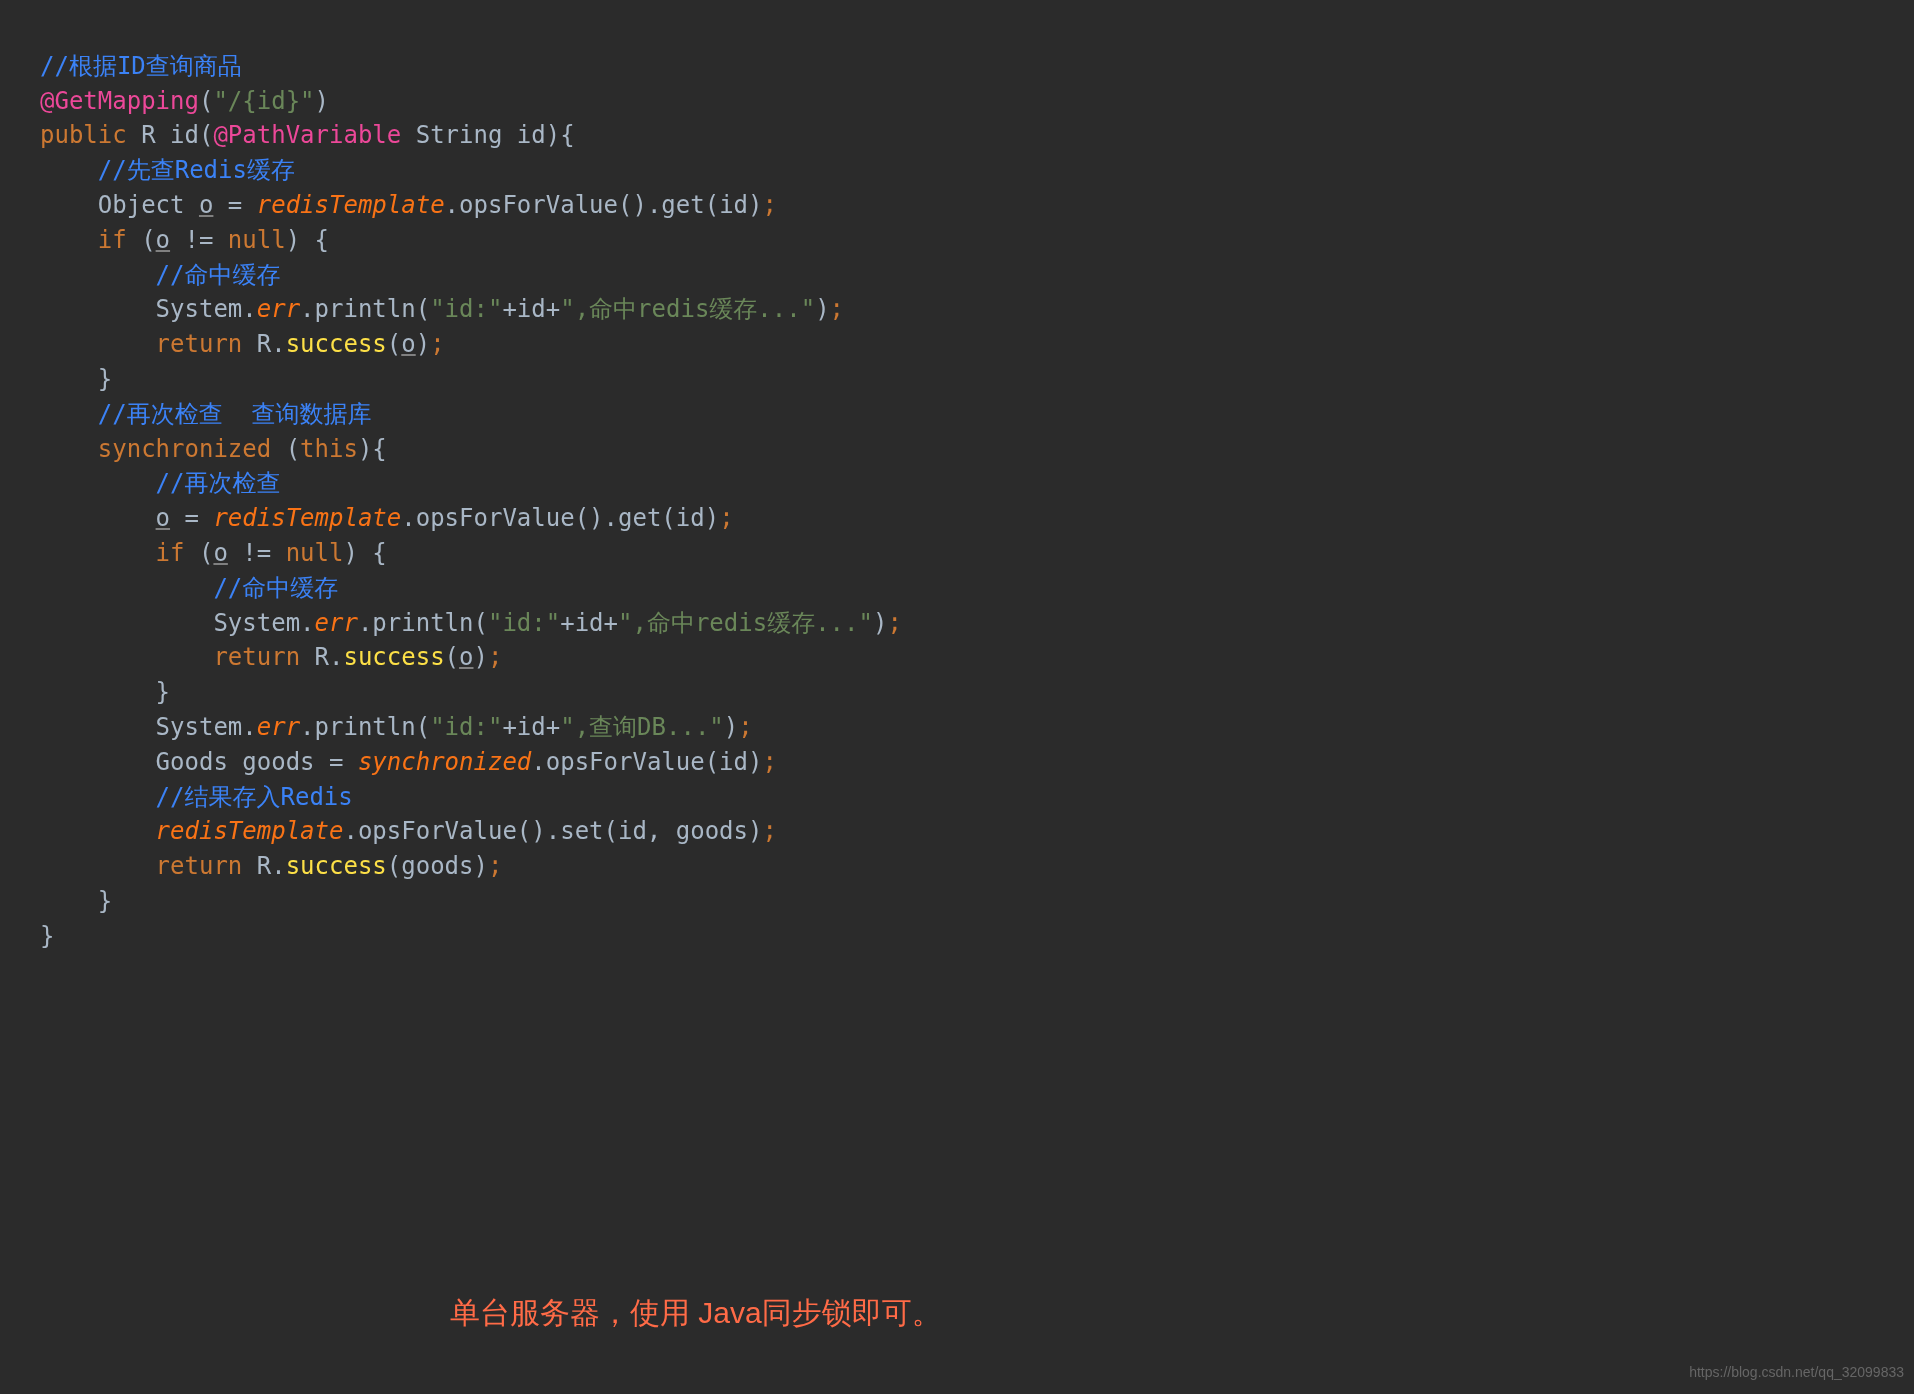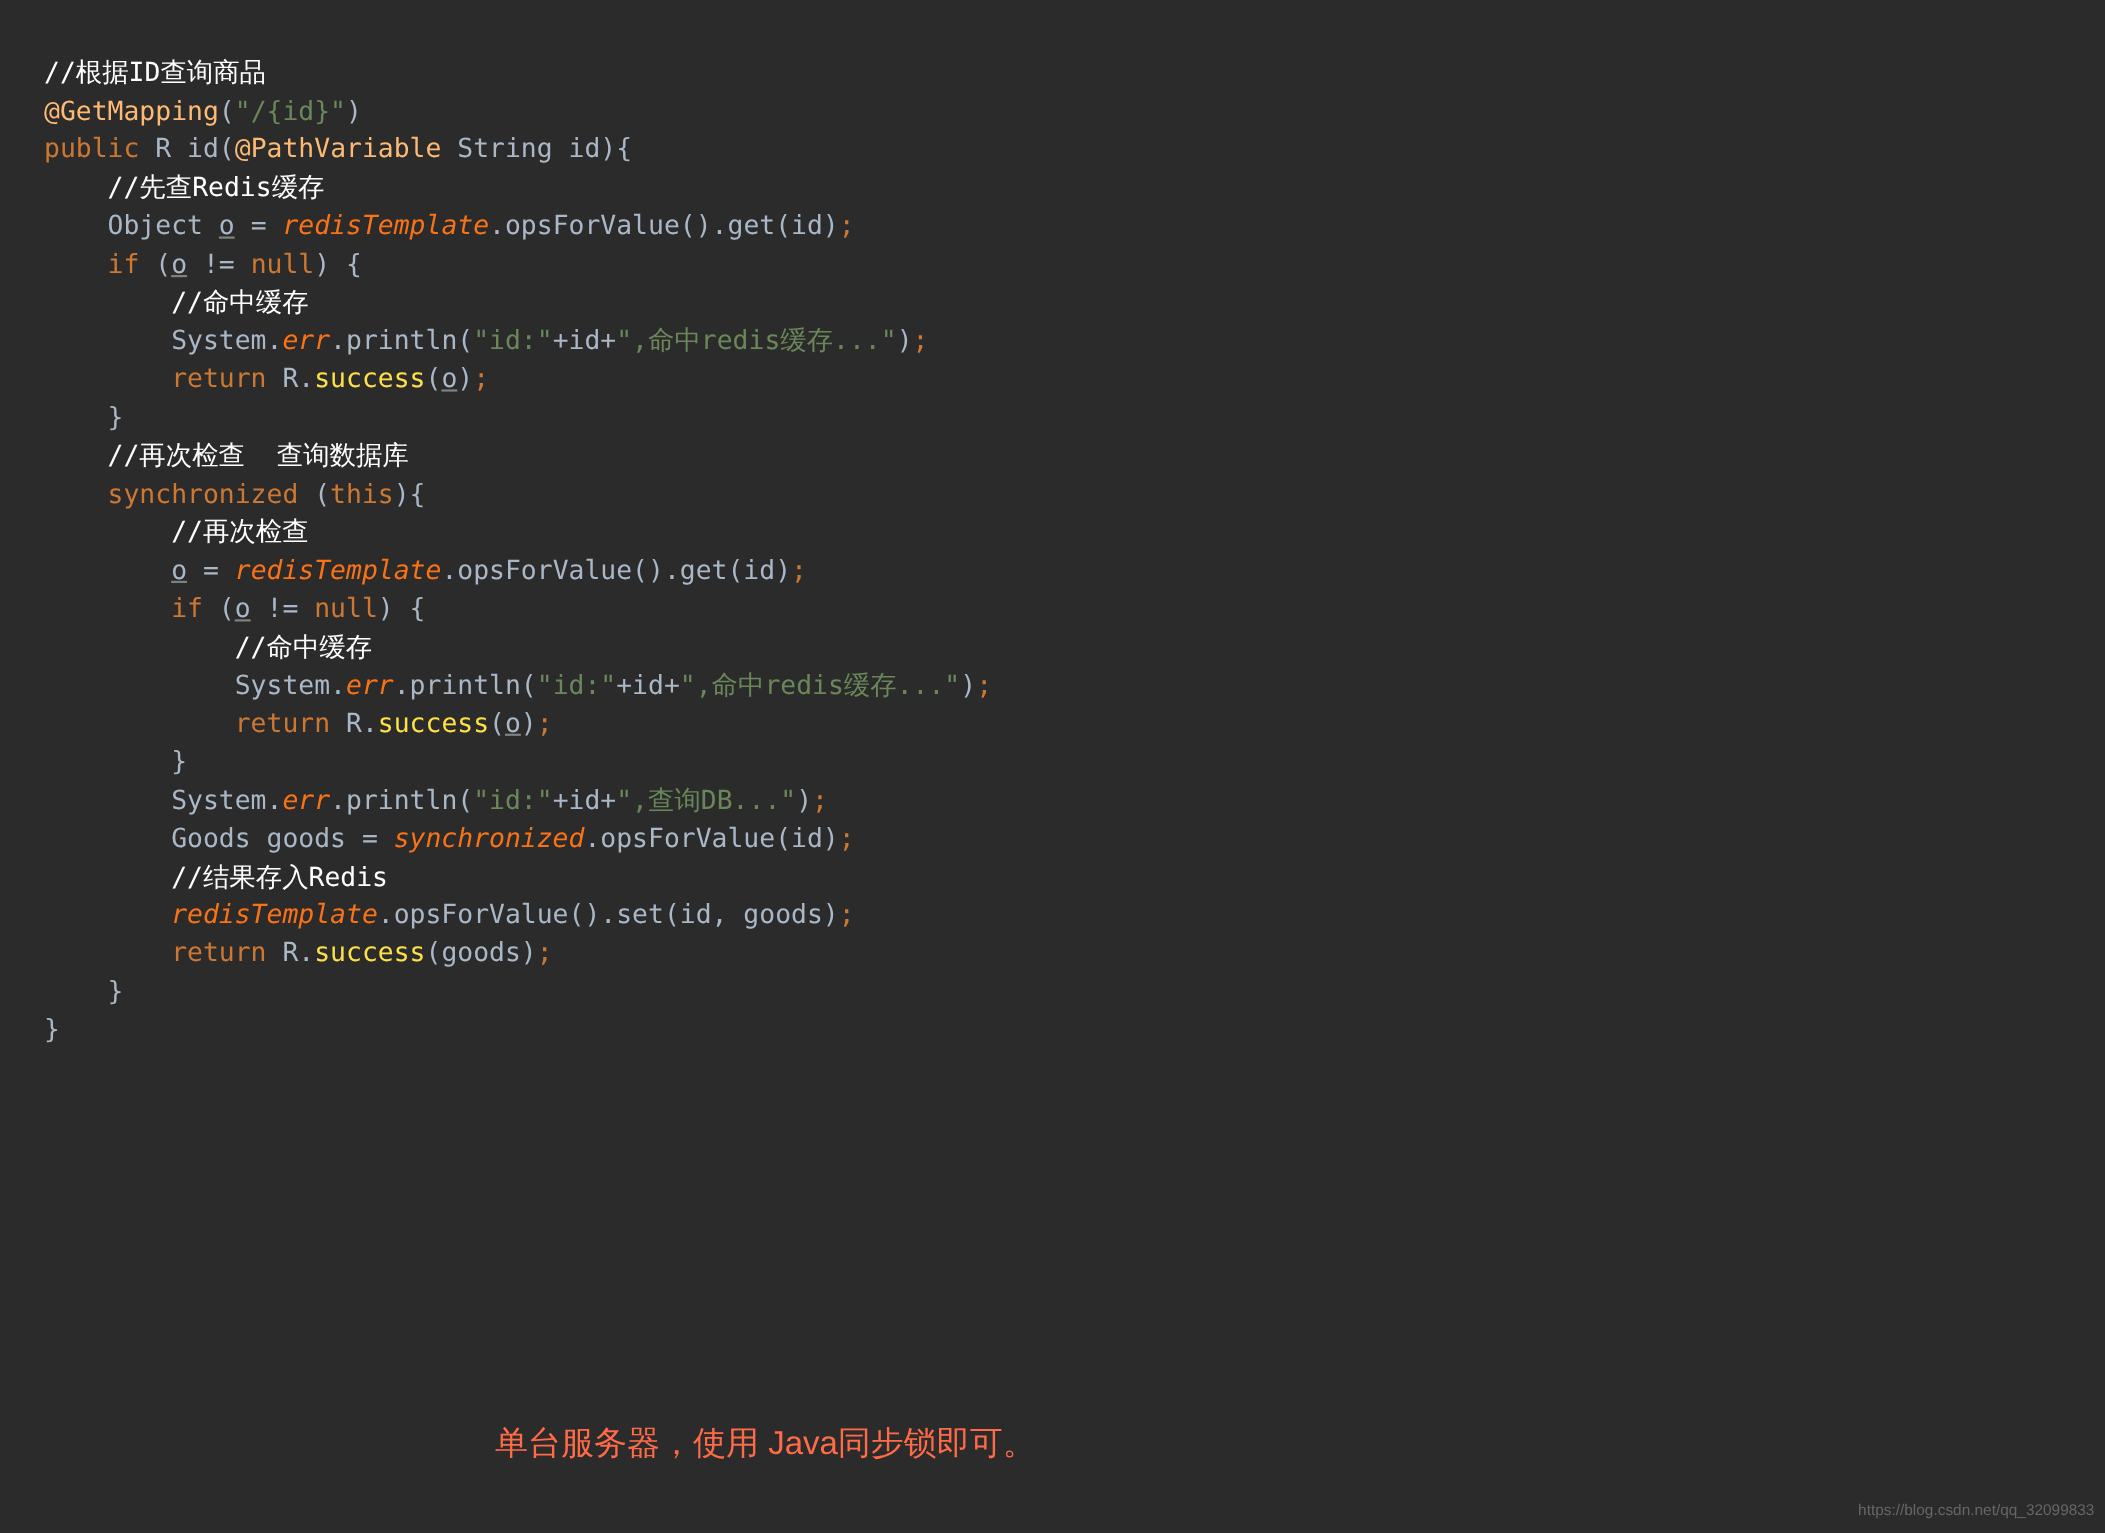--- a/index.html
+++ b/index.html
@@ -16,22 +16,22 @@
       padding: 14px 0 0 0;
       width: 1914px;
       height: 1394px;
       overflow: hidden;
       position: relative;
     }
     .code-container {
       padding-left: 40px;
       white-space: pre;
     }
-    .comment { color: #ffffff; }
-    .annotation { color: #fdba74; }
+    .comment { color: #3b82f6; }
+    .annotation { color: #ec4899; }
     .keyword { color: #cc7832; margin-top: 42px; }
     .string { color: #6a8759; }
     .method-call { color: #a9b7c6; }
     .field-italic { color: #f97316; font-style: italic; }
     .static-method { color: #fde047; }
     .var-underline { text-decoration: underline; text-decoration-color: #808080; }
     .paren { color: #a9b7c6; }
     .semicolon { color: #cc7832; }
     .annotation-text {
       position: absolute;

